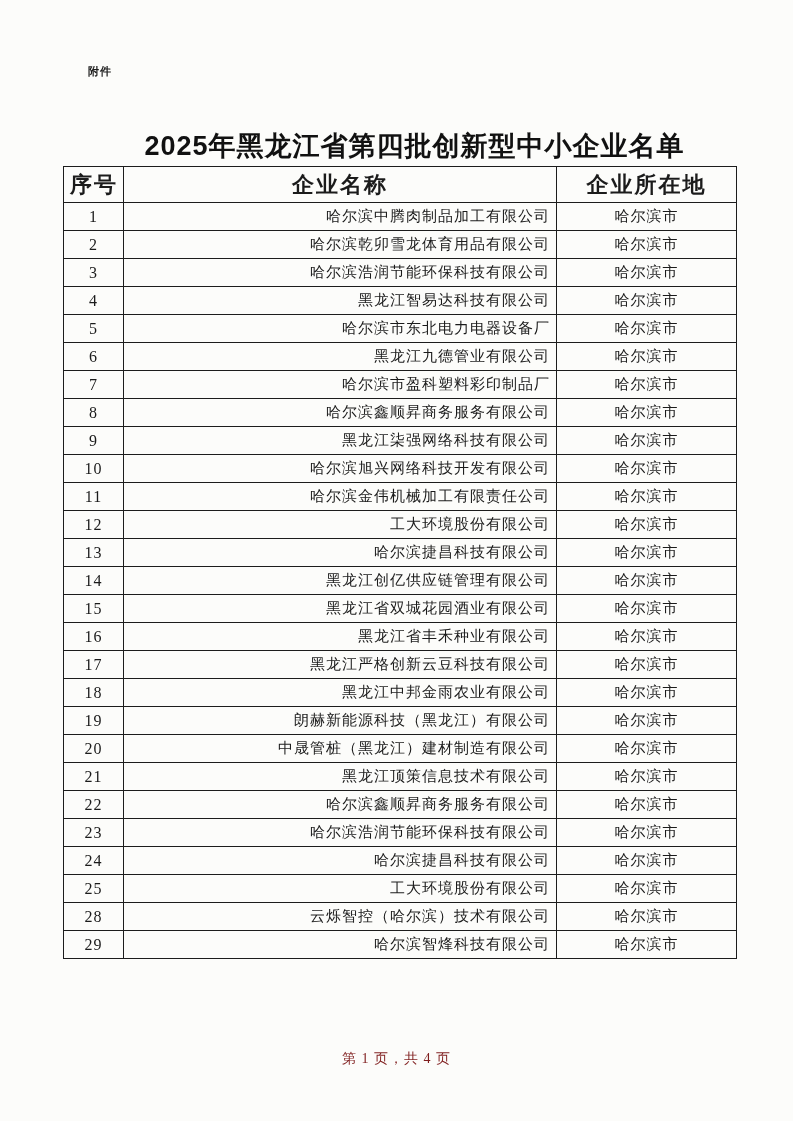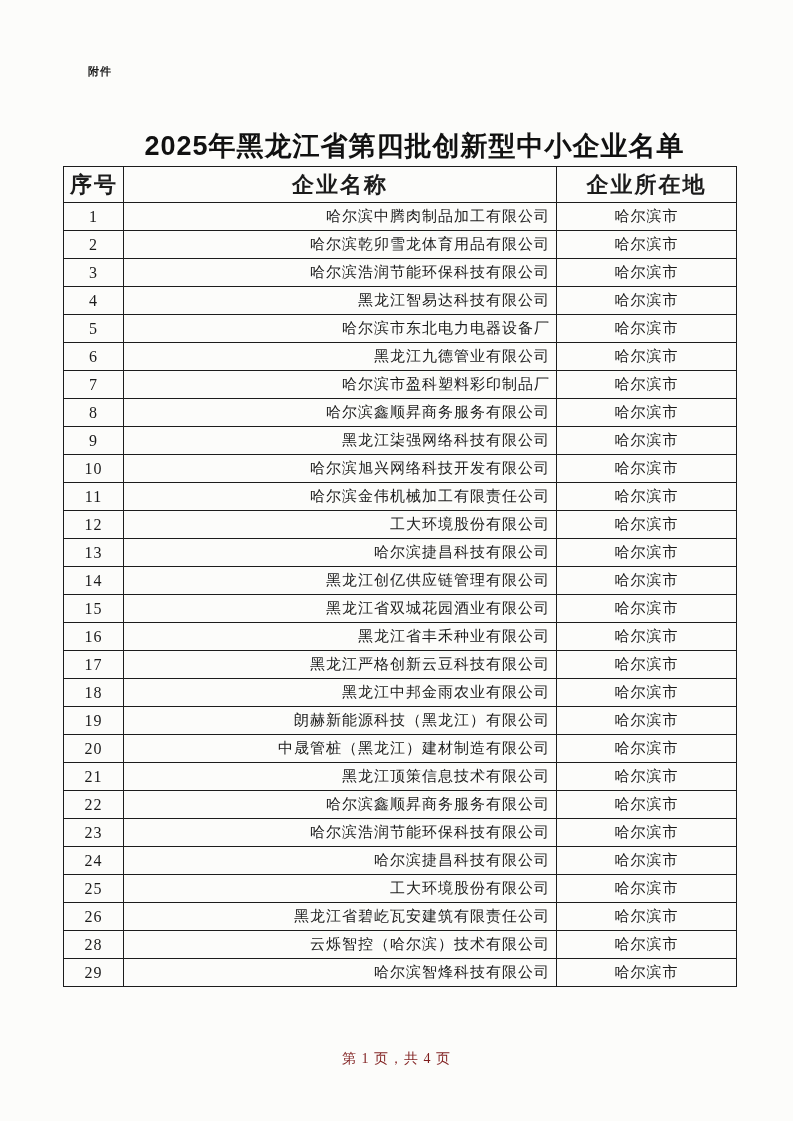--- a/index.html
+++ b/index.html
@@ -225,25 +225,20 @@
           <td class="cell-num">24</td>
           <td class="cell-name">哈尔滨捷昌科技有限公司</td>
           <td class="cell-loc">哈尔滨市</td>
         </tr>
         <tr>
           <td class="cell-num">25</td>
           <td class="cell-name">工大环境股份有限公司</td>
           <td class="cell-loc">哈尔滨市</td>
         </tr>
         <tr>
-          <td class="cell-num">26</td>
-          <td class="cell-name">黑龙江省碧屹瓦安建筑有限责任公司</td>
-          <td class="cell-loc">哈尔滨市</td>
-        </tr>
-        <tr>
           <td class="cell-num">28</td>
           <td class="cell-name">云烁智控（哈尔滨）技术有限公司</td>
           <td class="cell-loc">哈尔滨市</td>
         </tr>
         <tr>
           <td class="cell-num">29</td>
           <td class="cell-name">哈尔滨智烽科技有限公司</td>
           <td class="cell-loc">哈尔滨市</td>
         </tr>
       </tbody>

